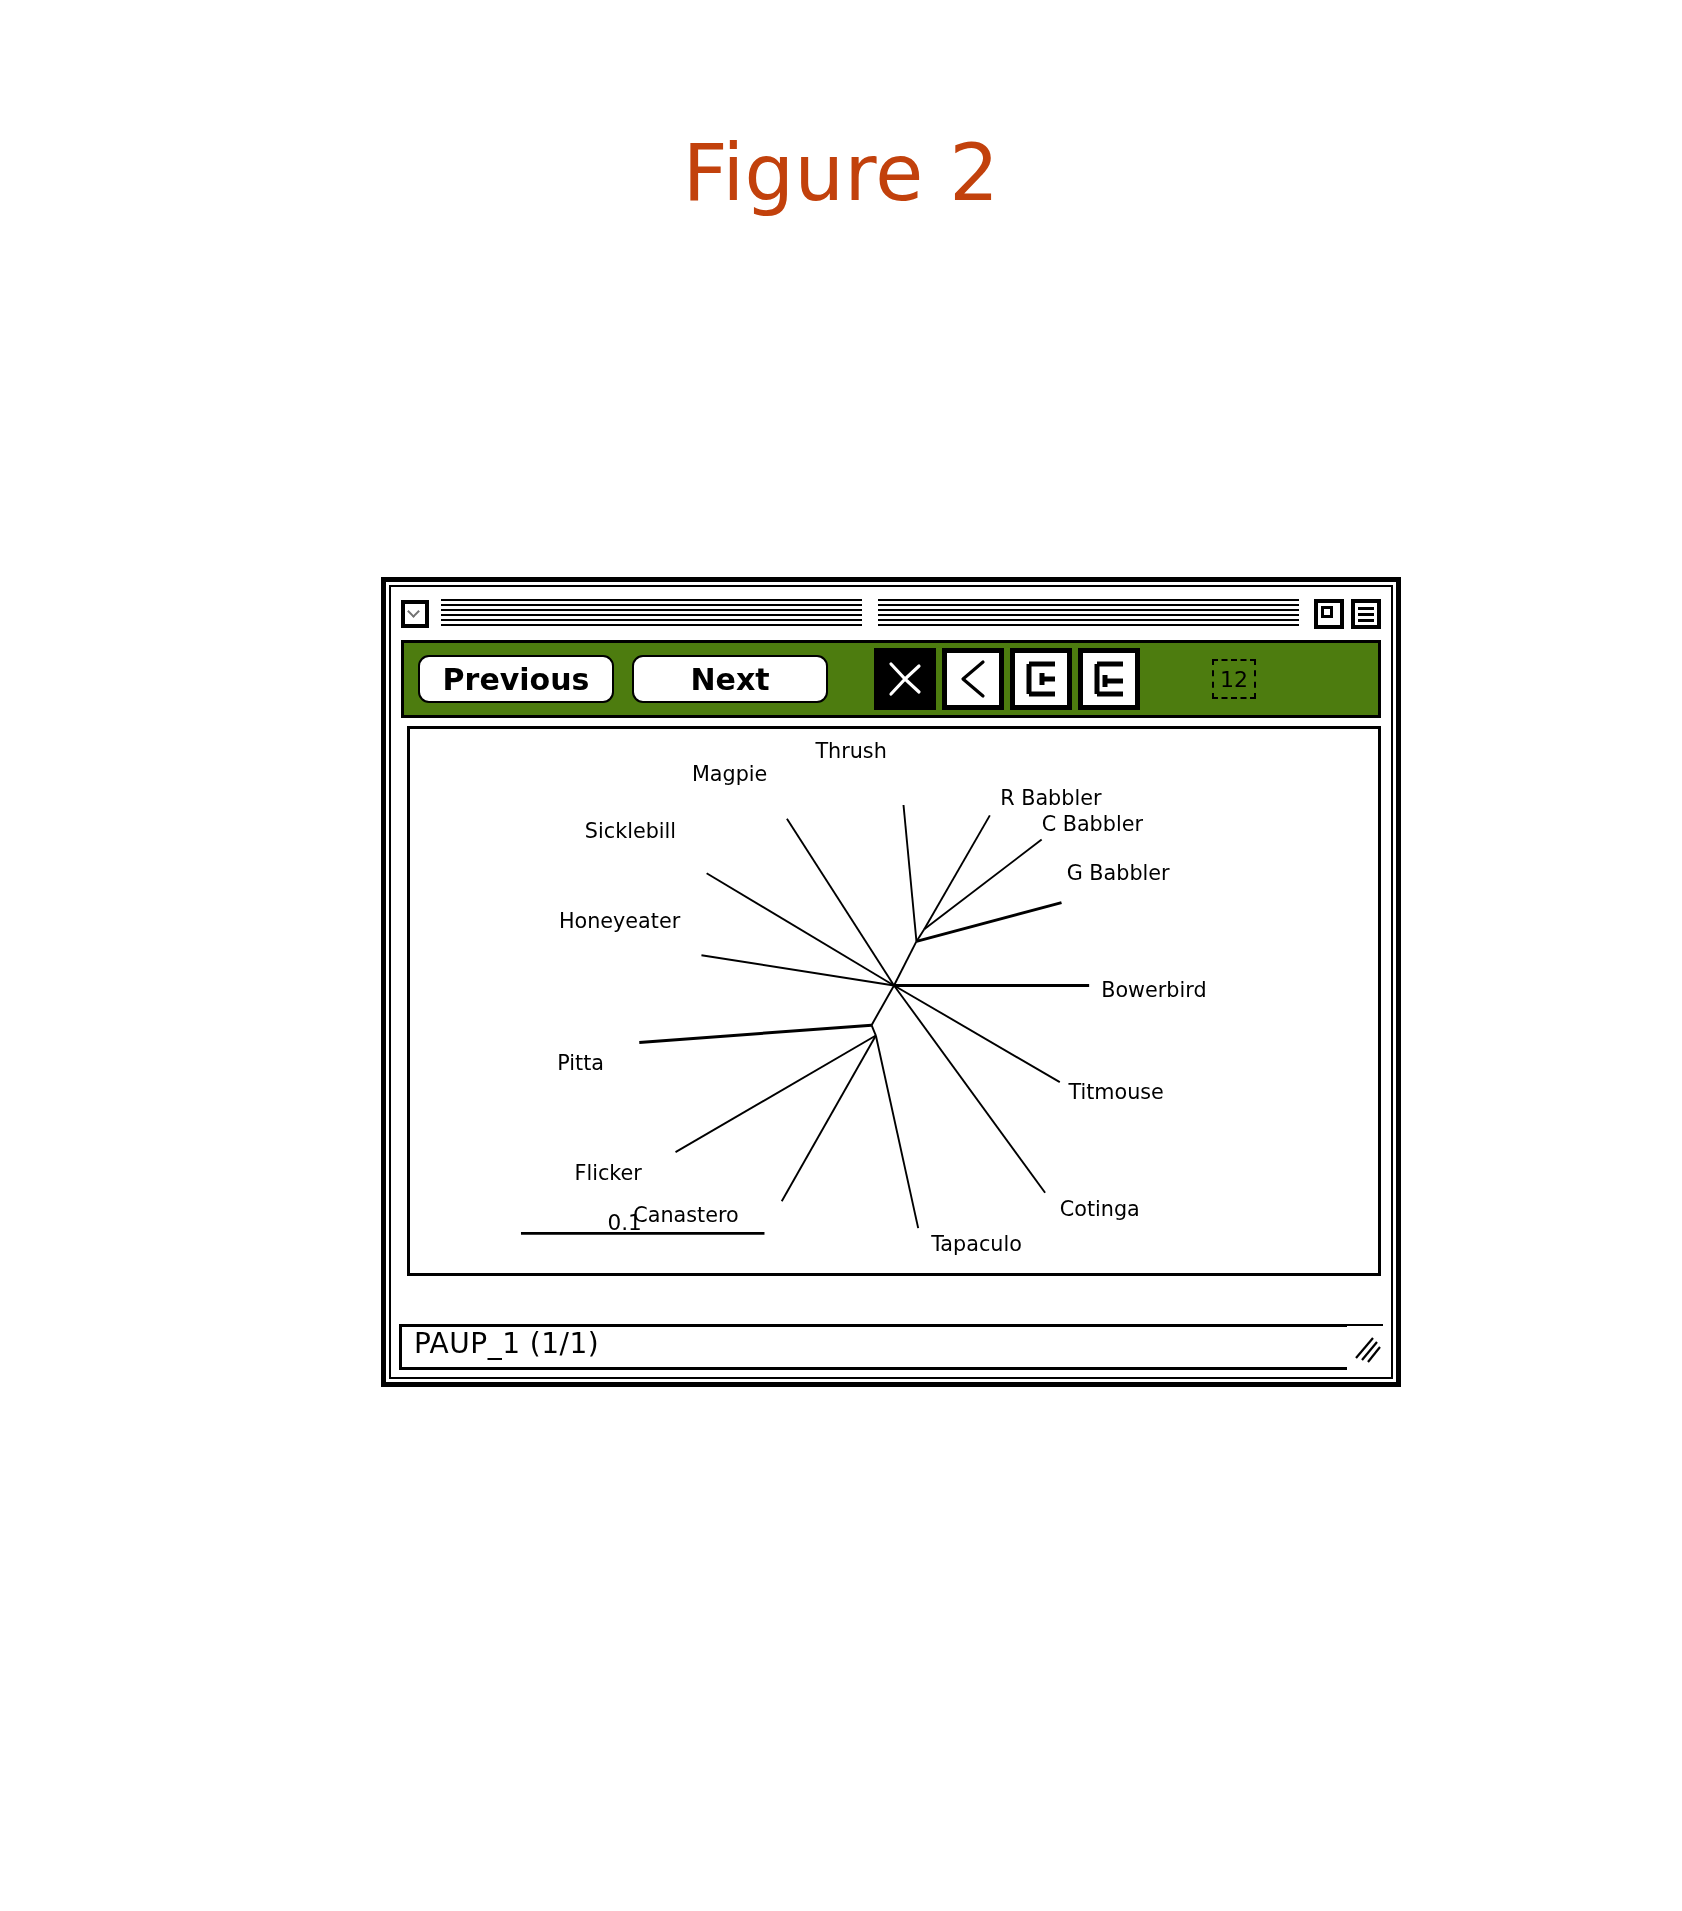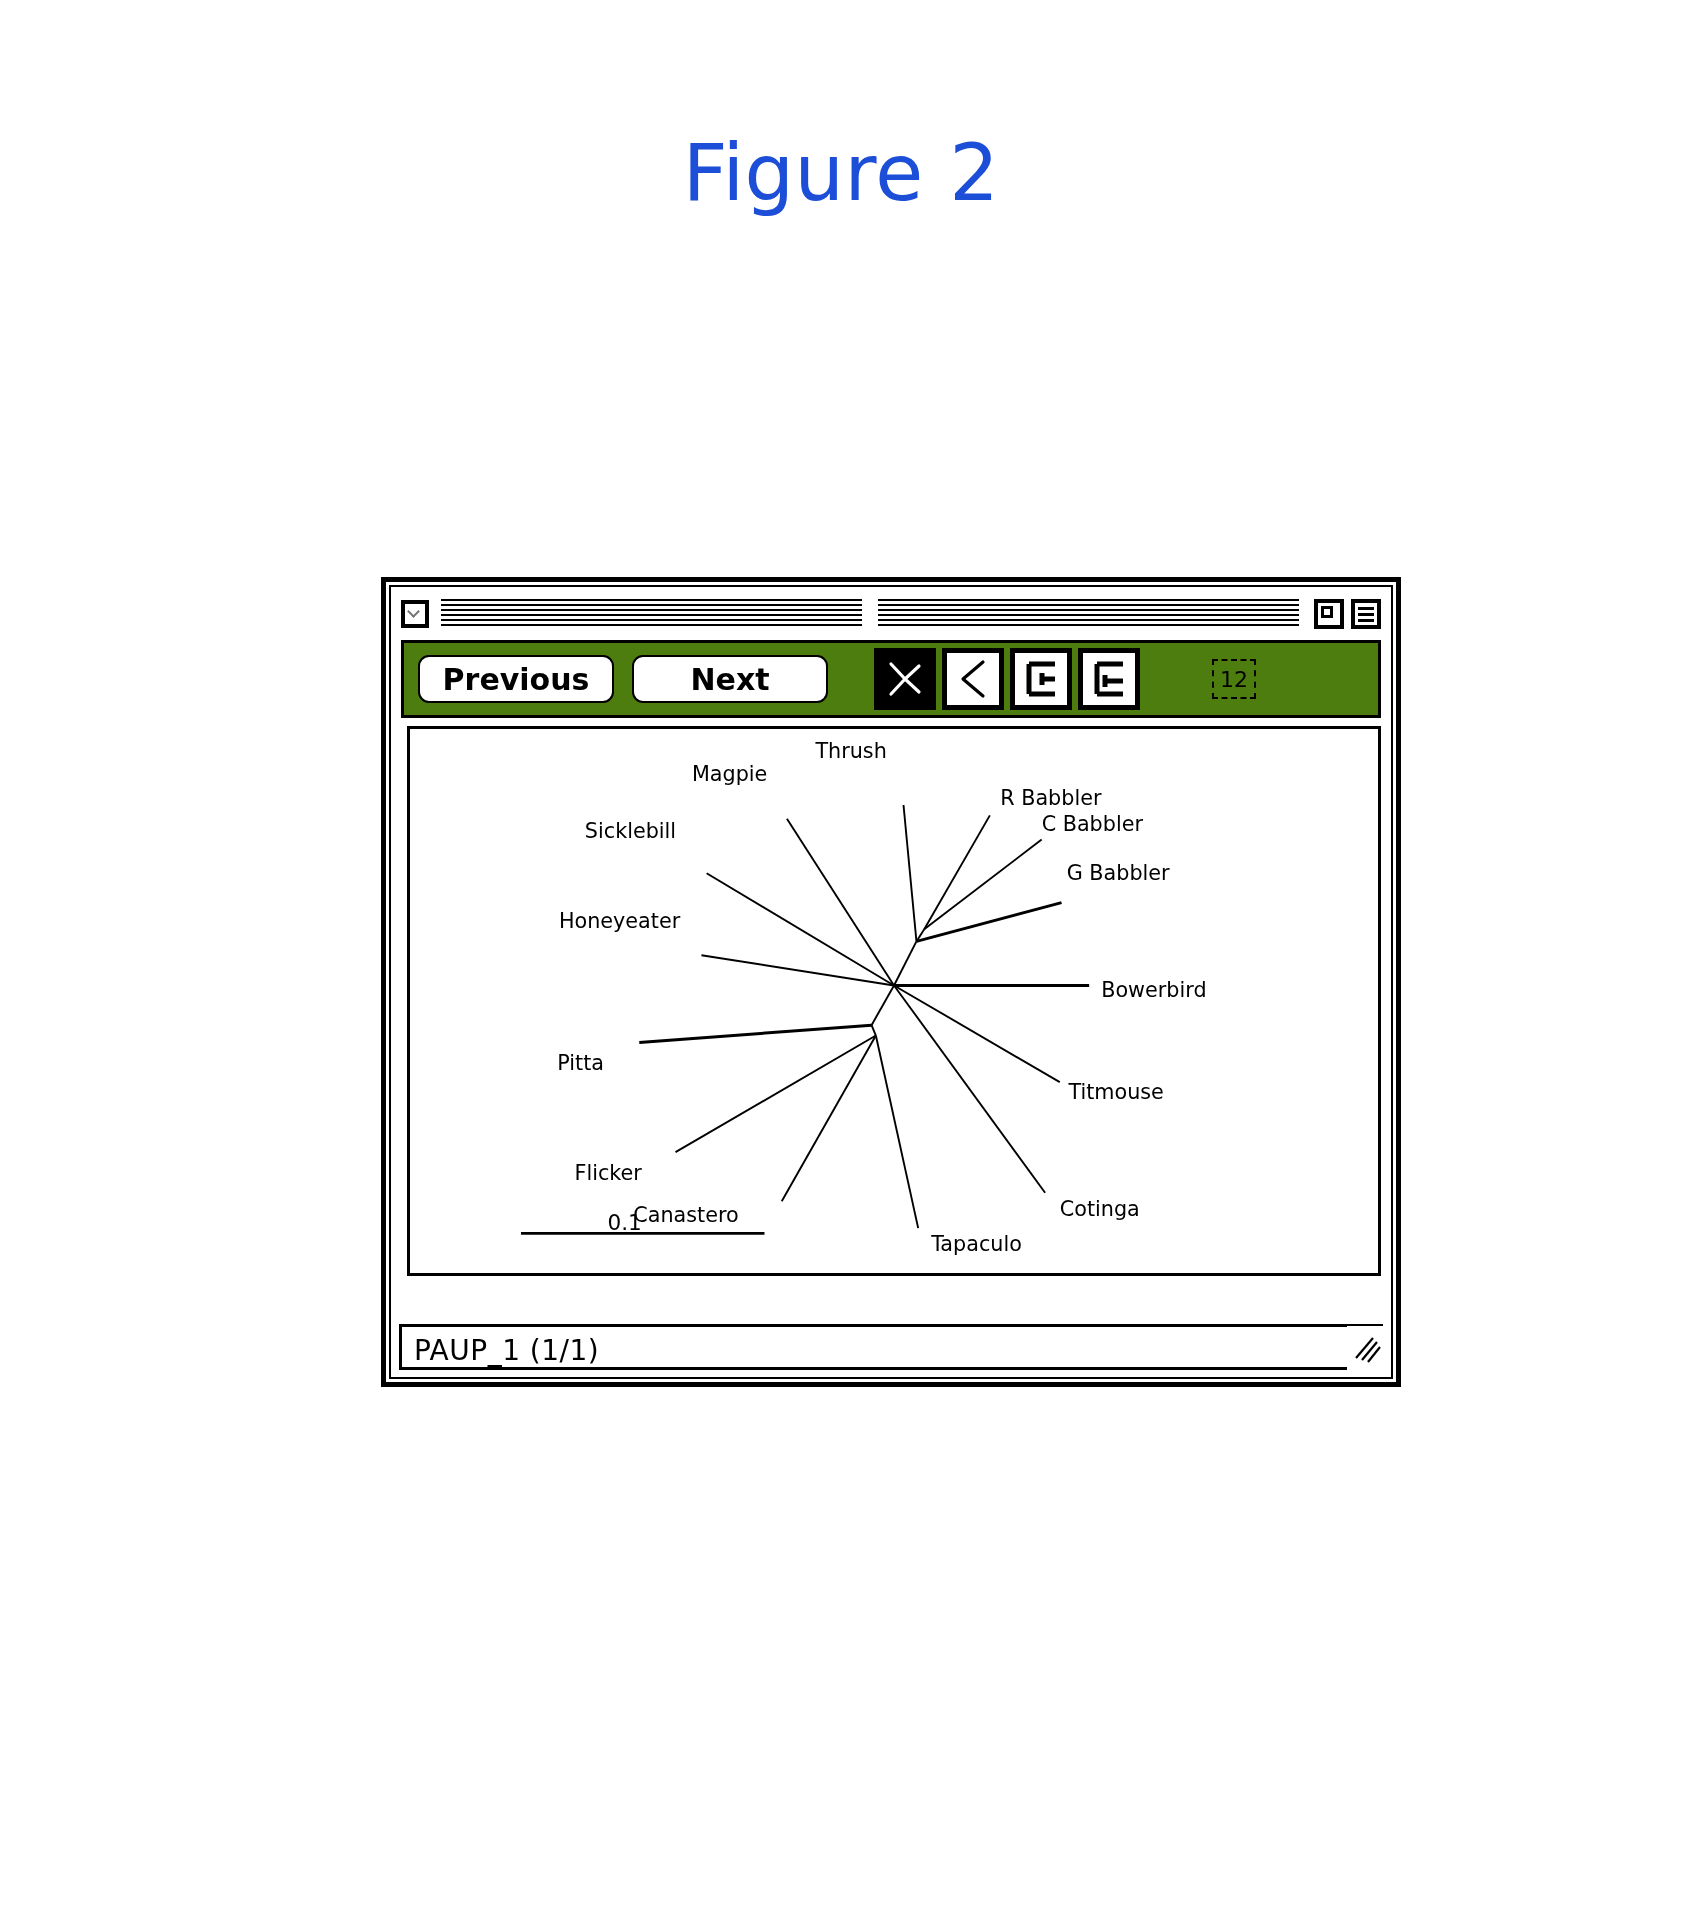--- a/index.html
+++ b/index.html
@@ -18,21 +18,21 @@
 
   
   #figure-title {
     position: absolute;
     top: 128px;
     left: 0;
     width: 1682px;
     text-align: center;
     font-size: 78px;
     font-weight: 400;
-    color: #1d4ed8;
+    color: #c2410c;
     letter-spacing: 0.5px;
     font-family: "DejaVu Sans", sans-serif;
   }
 
   
   #app-window {
     position: absolute;
     left: 381px;
     top: 577px;
     width: 1020px;
@@ -231,21 +231,21 @@
   #status-bar {
     position: absolute;
     left: 8px;
     right: 8px;
     bottom: 7px;
     height: 46px;
     border: 3px solid #000000;
     box-sizing: border-box;
     background: #ffffff;
     display: flex;
-    align-items: flex-end;
+    align-items: flex-start;
   }
   #status-text {
     font-size: 28px;
     color: #000000;
     padding-left: 12px;
     font-family: "DejaVu Sans", sans-serif;
     letter-spacing: 0.5px;
     white-space: nowrap;
   }
   #resize-grip {

